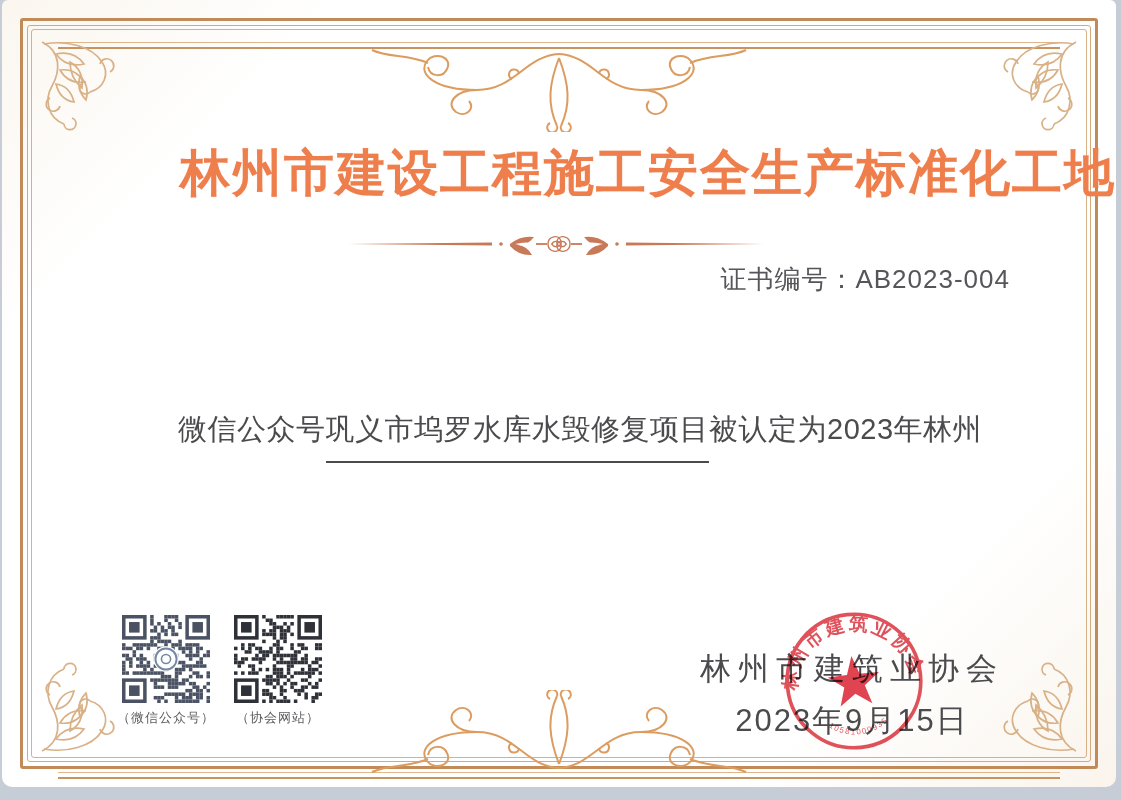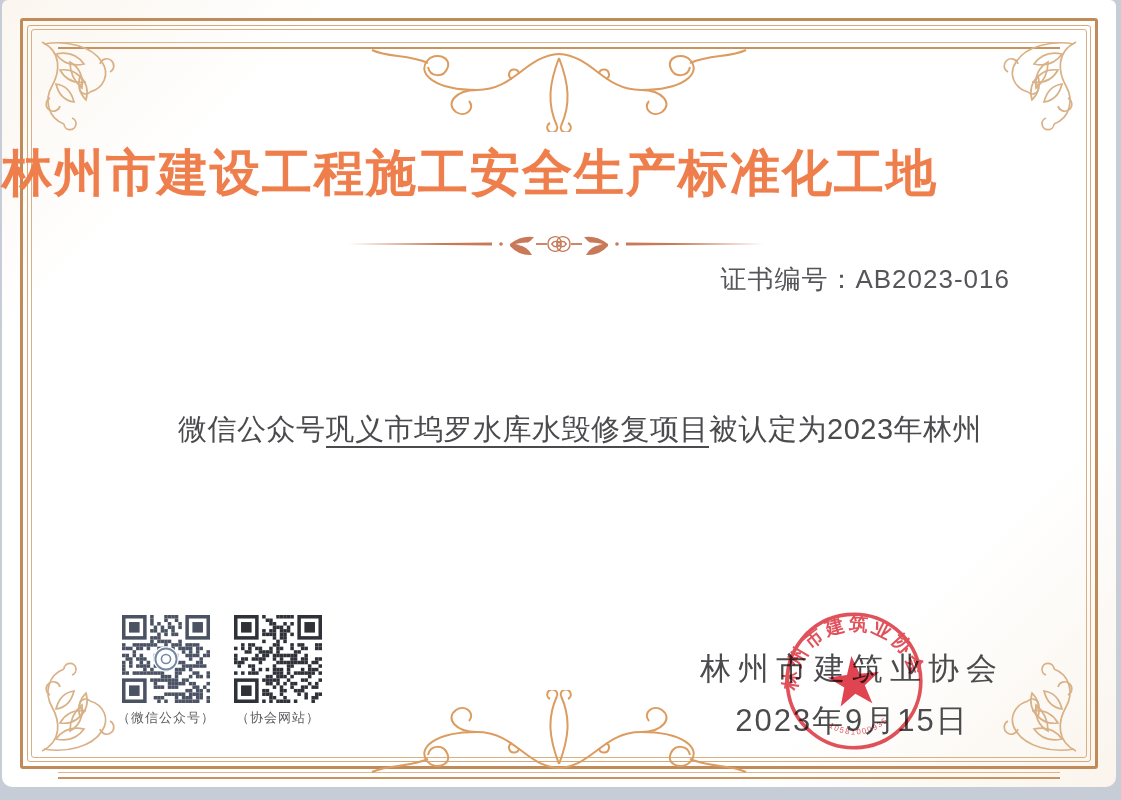--- a/index.html
+++ b/index.html
@@ -23,35 +23,35 @@
     border-bottom:2px solid #c7935e;border-top:1px solid #ddb68b;}
   .orn{position:absolute;pointer-events:none;}
   .corner-tl{left:34px;top:36px;}
   .corner-tr{right:34px;top:36px;transform:scaleX(-1);}
   .corner-bl{left:34px;bottom:30px;transform:scaleY(-1);}
   .corner-br{right:34px;bottom:30px;transform:scale(-1,-1);}
   .flourish-top{left:50%;top:46px;transform:translateX(-50%);}
   .flourish-bottom{left:50%;bottom:11px;transform:translateX(-50%) scaleY(-1);}
 
   .title{
-    position:absolute;left:0;right:0;top:140px;text-align:left;
+    position:absolute;left:0;right:0;top:140px;text-align:right;
     font-size:50px;font-weight:700;letter-spacing:2px;color:#ee7e4b;
     text-shadow:0 0 1px rgba(238,126,75,.35);white-space:nowrap;
   }
   .divider{position:absolute;left:50%;top:226px;transform:translateX(-50%);}
   .cert-no{
     position:absolute;right:106px;top:262px;font-size:26px;color:#55555a;letter-spacing:1px;
   }
   .recipient{position:absolute;left:118px;top:328px;font-size:29px;color:#4b4b4e;letter-spacing:1px;}
   .body-para{
     position:absolute;left:118px;top:398px;width:905px;
     font-size:29px;color:#4b4b4e;line-height:62px;letter-spacing:.5px;
   }
   .body-para .indent{display:inline-block;width:58px;}
-  .project-underline{border-bottom:2px solid #4b4b4e;padding-bottom:1px;text-align:center;}
+  .project-underline{border-bottom:2px solid #4b4b4e;padding-bottom:16px;text-align:center;}
   .closing{position:absolute;left:176px;top:520px;font-size:29px;color:#4b4b4e;letter-spacing:1px;}
 
   .qr-block{position:absolute;top:615px;text-align:center;}
   .qr-wechat{left:114px;width:100px;}
   .qr-website{left:226px;width:100px;}
   .qr-svg{width:88px;height:88px;display:block;margin:0 auto;}
   .qr-label{margin-top:6px;font-size:13px;color:#5c5c60;letter-spacing:1px;white-space:nowrap;}
 
   .signature{position:absolute;left:690px;top:648px;width:320px;text-align:center;}
   .issuer{font-size:31px;color:#4b4b4e;letter-spacing:7px;white-space:nowrap;}
@@ -131,21 +131,21 @@
   </svg>
 
   <div class="title">林州市建设工程施工安全生产标准化工地</div>
 
   <svg class="divider" width="430" height="36" viewBox="0 0 430 36">
     <use href="#divHalf"></use>
       <use href="#divHalf" transform="translate(430,0) scale(-1,1)"></use>
   </svg>
 
   <div class="cert-no">
-    <span>证书编号：</span><span>AB2023-016</span>
+    <span>证书编号：</span><span>AB2023-004</span>
   </div>
 
 
   <div class="body-para">
     <span class="indent"></span><span>微信公众号</span><span class="project-underline">巩义市坞罗水库水毁修复项目</span><span>被认定为2023年林州</span><br>
   </div>
 
 
   <div class="qr-block qr-website">
     <svg class="qr-svg" id="qrWebsite" viewBox="0 0 25 25">

